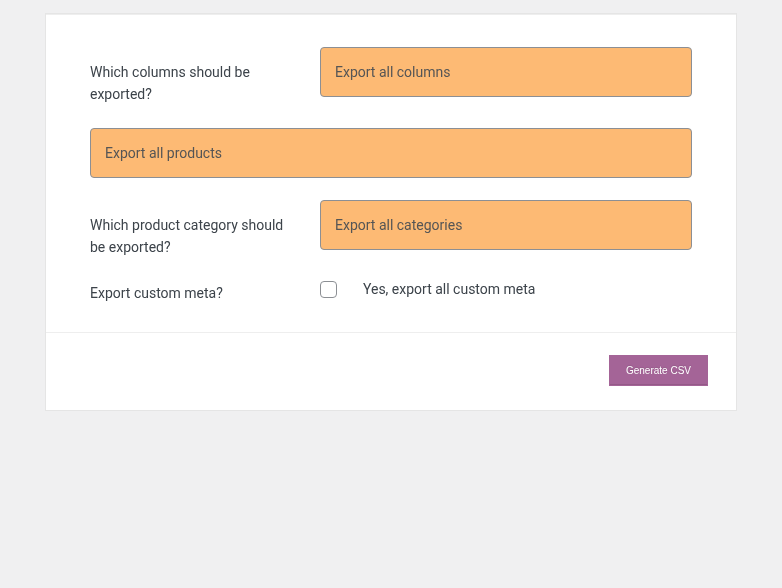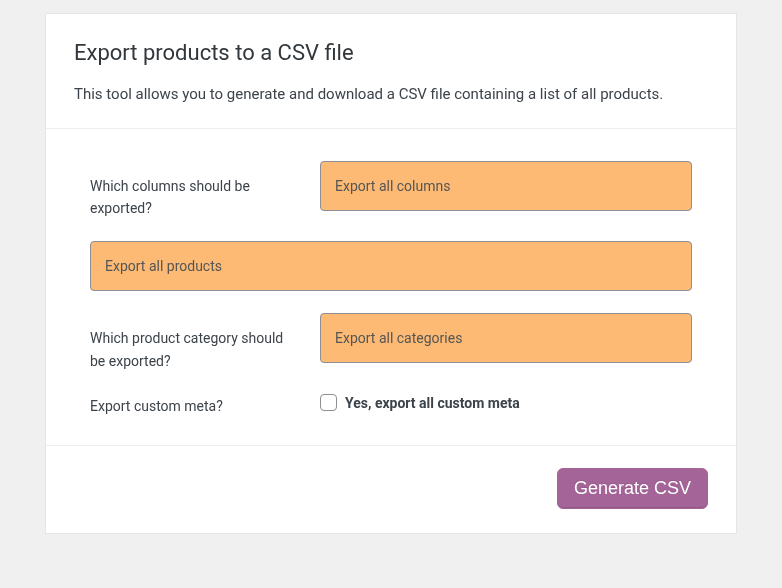--- a/index.html
+++ b/index.html
@@ -70,22 +70,21 @@
       padding: 16px 14px;
       font-size: 14px;
       color: #555;
       background: #fdba74;
       cursor: text;
       width: 100%;
     }
     .checkbox-wrap {
       display: flex;
       align-items: center;
-      gap: 8px;
-      font-weight: bold;
+      gap: 26px;
     }
     .checkbox {
       width: 17px;
       height: 17px;
       border: 1px solid #8c8f94;
       border-radius: 4px;
       background: #fff;
       flex-shrink: 0;
       cursor: pointer;
     }
@@ -96,36 +95,32 @@
     }
     .card-footer {
       padding: 22px 28px 24px 28px;
       display: flex;
       justify-content: flex-end;
     }
     .btn-primary {
       background: #a46497;
       border: 1px solid #a46497;
       color: #fff;
-      font-size: 18px;
+      font-size: 10px;
       padding: 9px 16px;
-      border-radius: 6px;
+      border-radius: 0;
       cursor: pointer;
       text-shadow: 0 -1px 1px rgba(0,0,0,0.1);
       box-shadow: inset 0 -1px 0 rgba(0,0,0,0.1);
     }
   </style>
 </head>
 <body>
 
 <div class="card">
-  <div class="card-header">
-    <h2 class="card-title">Export products to a CSV file</h2>
-    <p class="card-description">This tool allows you to generate and download a CSV file containing a list of all products.</p>
-  </div>
 
   <div class="divider"></div>
 
   <div class="form-body">
 
     <div class="form-row form-row-select">
       <div class="form-label">Which columns should be exported?</div>
       <div class="form-control">
         <div class="select-box">Export all columns</div>
       </div>

